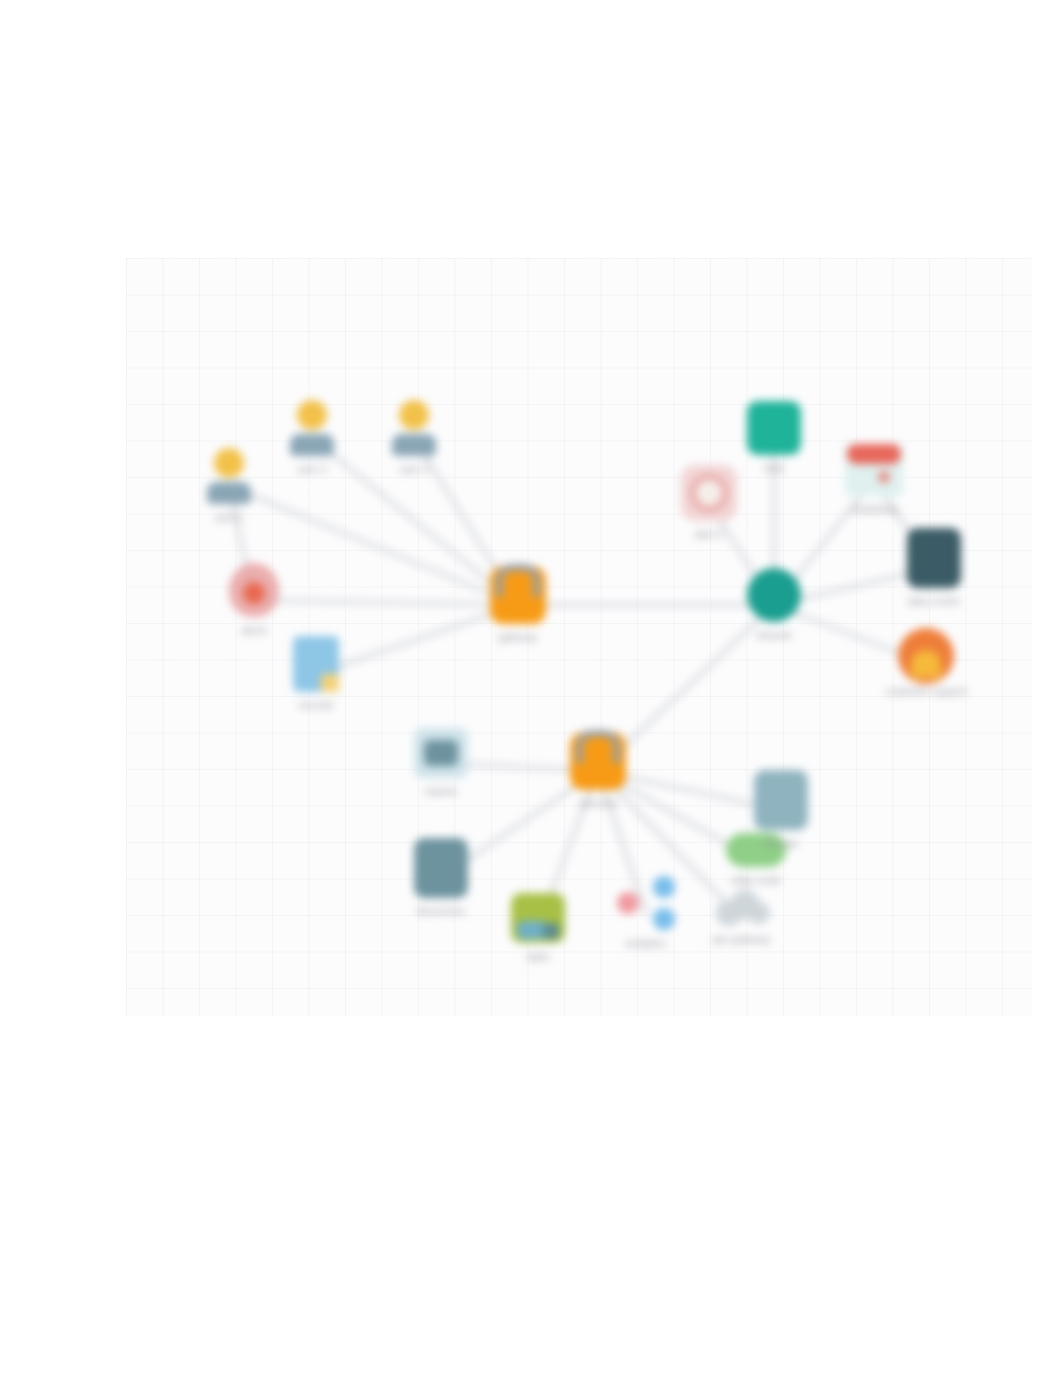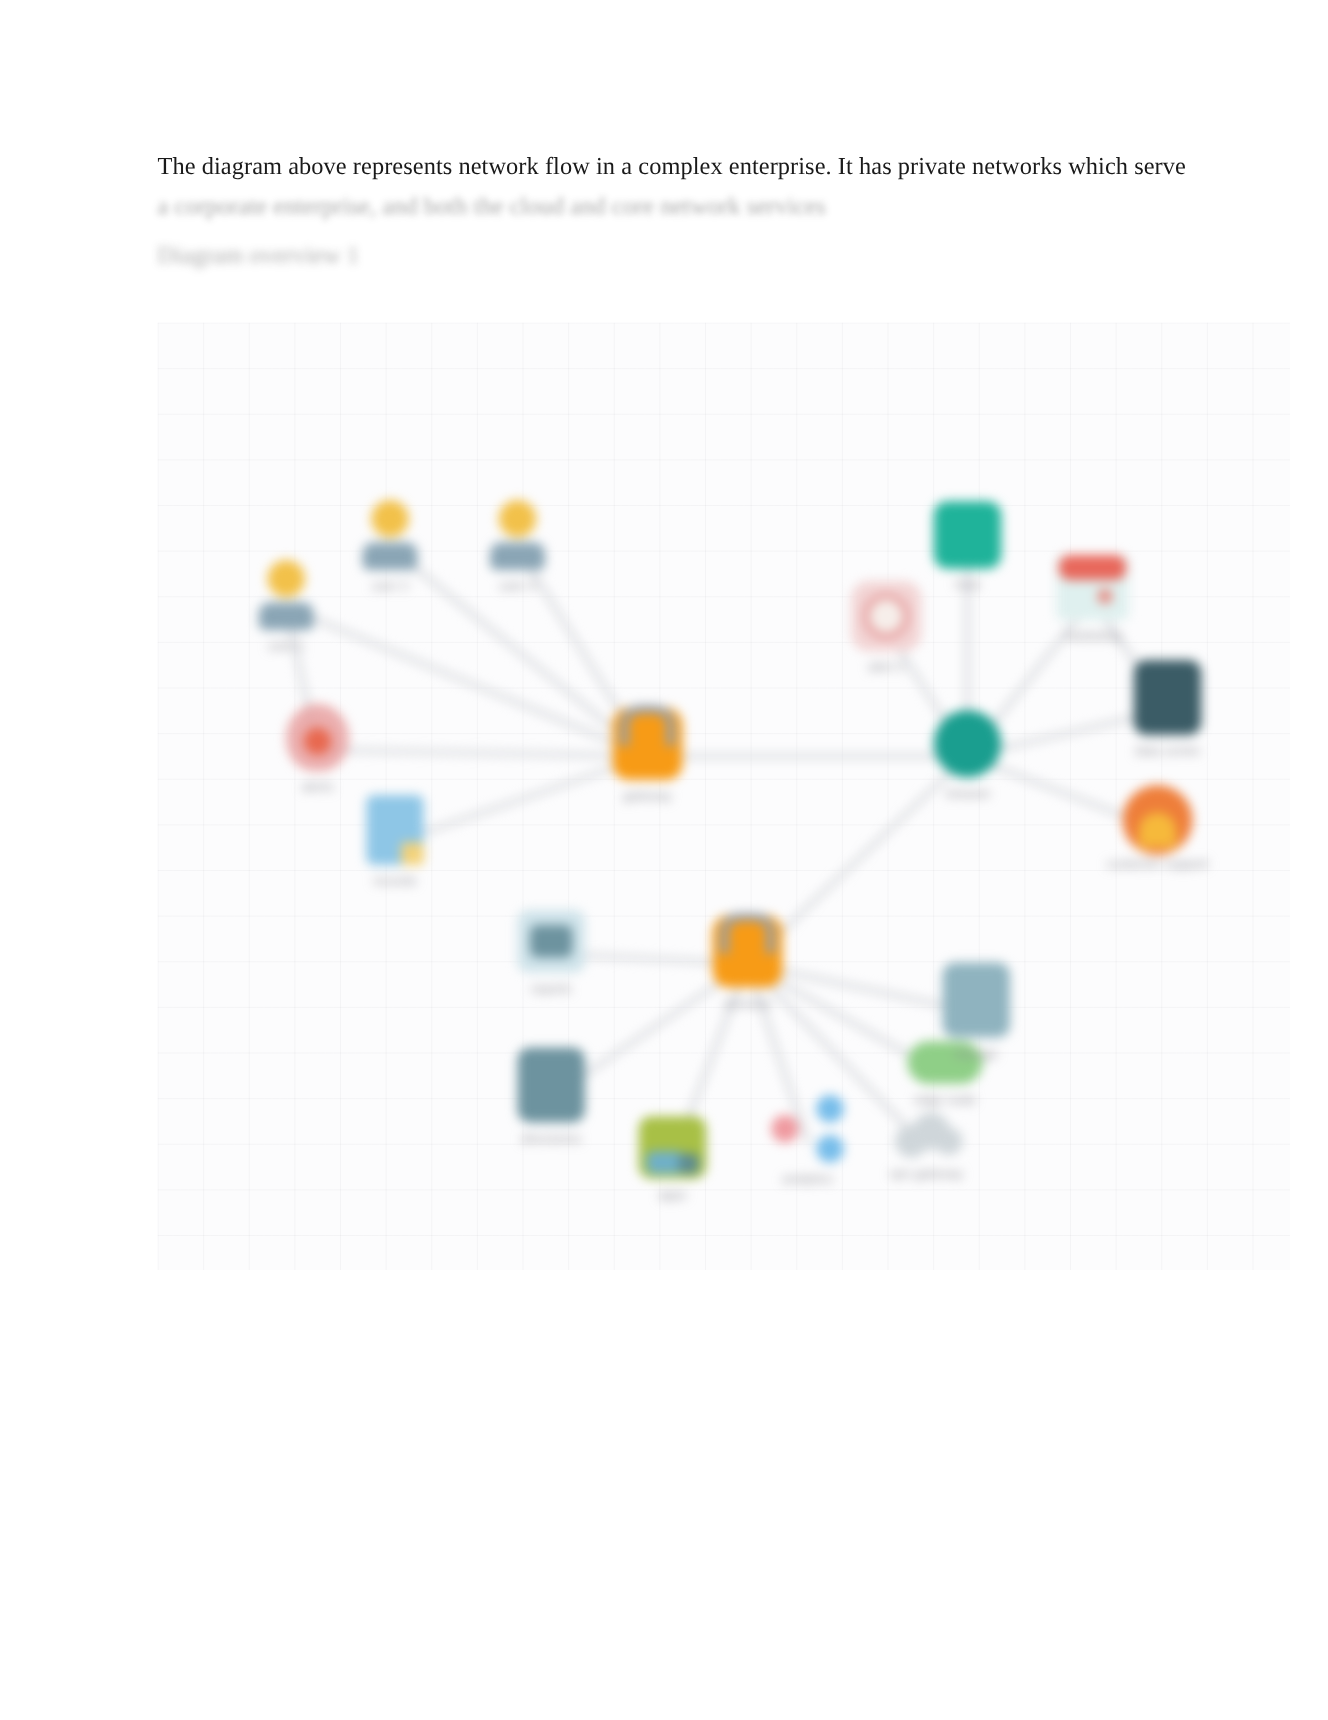--- a/index.html
+++ b/index.html
@@ -302,25 +302,20 @@
     width: 54px; height: 60px;
     border-radius: 10px;
     background: #8fb3bf;
   }
 </style>
 </head>
 <body>
 
 <div class="page">
 
-  <div class="text-block">
-    <div class="para-line">The diagram above represents network flow in a complex enterprise. It has private networks which serve</div>
-    <div class="para-line blurred">a corporate enterprise, and both the cloud and core network services</div>
-    <div class="para-line blurred-2">Diagram overview 1</div>
-  </div>
 
   <div class="diagram-wrap">
     <div class="grid-layer"></div>
     <div class="blur-layer">
       <svg class="svg-edges" id="edge-svg" viewBox="0 0 906 758" preserveAspectRatio="none">
           <line x1="103" y1="228" x2="392" y2="347" stroke="#d8dade" stroke-width="4" stroke-linecap="round"></line>
           <line x1="186" y1="180" x2="392" y2="347" stroke="#d8dade" stroke-width="4" stroke-linecap="round"></line>
           <line x1="288" y1="180" x2="392" y2="347" stroke="#d8dade" stroke-width="4" stroke-linecap="round"></line>
           <line x1="103" y1="228" x2="128" y2="342" stroke="#d8dade" stroke-width="4" stroke-linecap="round"></line>
           <line x1="128" y1="342" x2="392" y2="347" stroke="#d8dade" stroke-width="4" stroke-linecap="round"></line>

